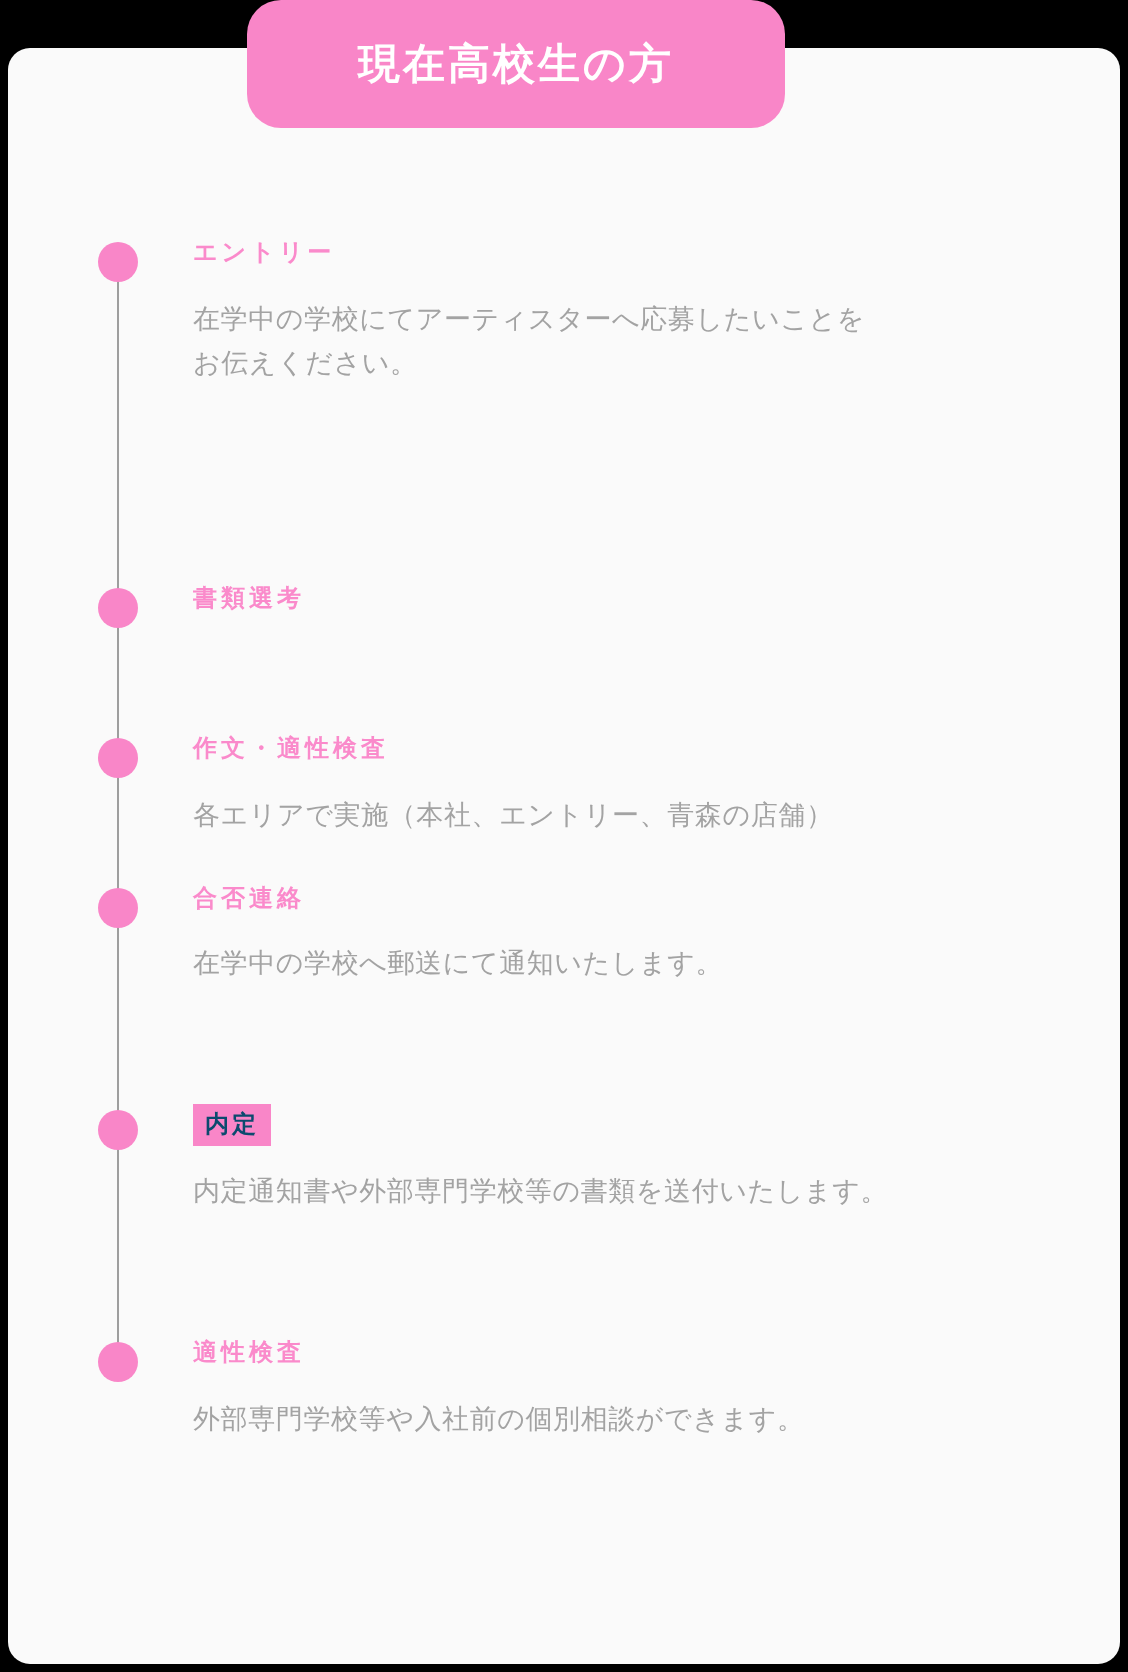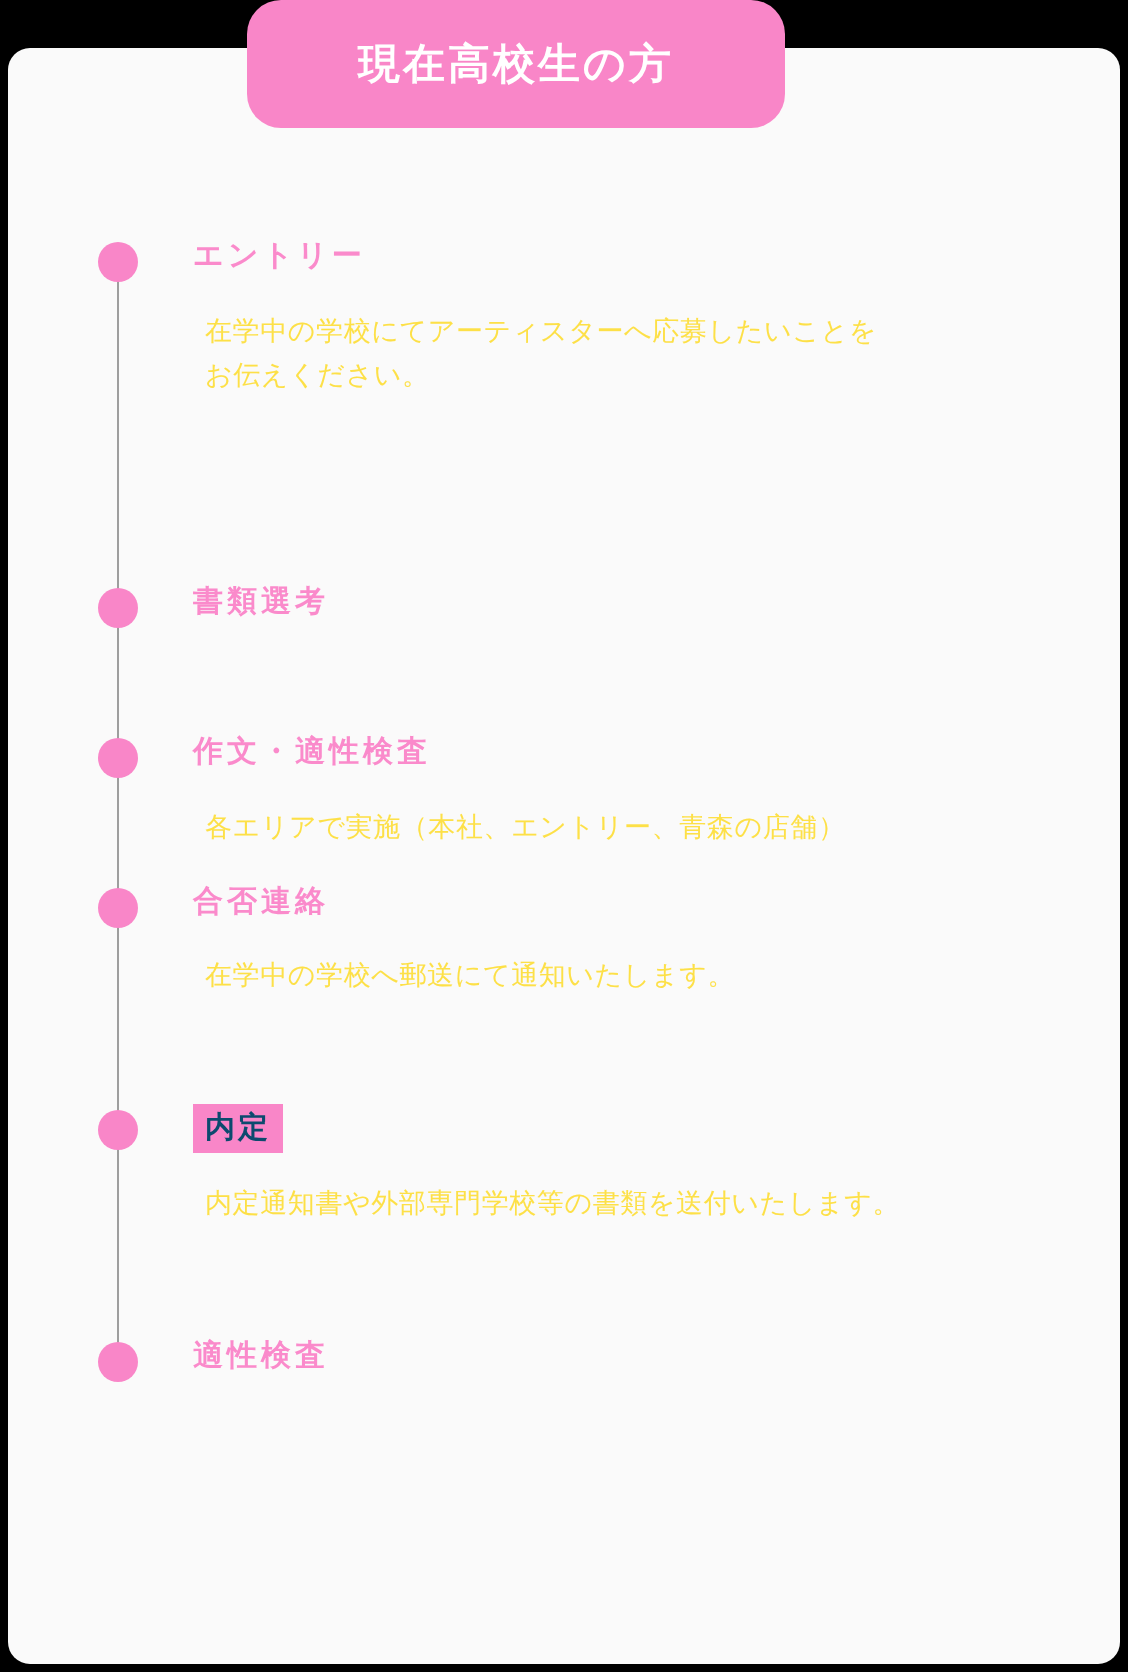--- a/index.html
+++ b/index.html
@@ -80,43 +80,43 @@
     left: 98px;
     width: 40px;
     height: 40px;
     border-radius: 50%;
     background: #F986C8;
     z-index: 3;
   }
 
   .step-title {
     color: #FA8ACB;
-    font-size: 30px;
+    font-size: 24px;
     font-weight: bold;
     letter-spacing: 4px;
     line-height: 1.15;
     margin: 0;
     white-space: nowrap;
   }
 
   .step-title.badge-style {
     display: inline-block;
     background: #F986C8;
     color: #0c4a6e;
     padding: 6px 12px 8px 12px;
     letter-spacing: 3px;
   }
 
   .step-text {
-    color: #fde047;
+    color: #a3a3a3;
     font-size: 27px;
     font-weight: normal;
     line-height: 1.62;
     letter-spacing: 0.6px;
-    margin: 12px;
+    margin: 0;
     white-space: pre-line;
   }
 </style>
 </head>
 <body>
 
 <div class="screen">
 
   <div class="card"></div>
 
@@ -136,15 +136,16 @@
       <div class="step-title" style="position: absolute; left: 193px; top: 734px;">作文・適性検査</div>
       <div class="step-text" style="position: absolute; left: 193px; top: 794px; width: 880px;">各エリアで実施（本社、エントリー、青森の店舗）</div>
       <div class="step-dot" style="top: 888px;"></div>
       <div class="step-title" style="position: absolute; left: 193px; top: 884px;">合否連絡</div>
       <div class="step-text" style="position: absolute; left: 193px; top: 944px; width: 880px; font-family: Liberation Mono, monospace;">在学中の学校へ郵送にて通知いたします。</div>
       <div class="step-dot" style="top: 1110px;"></div>
       <div class="step-title badge-style" style="position: absolute; left: 193px; top: 1104px;">内定</div>
       <div class="step-text" style="position: absolute; left: 193px; top: 1170px; width: 880px;">内定通知書や外部専門学校等の書類を送付いたします。</div>
       <div class="step-dot" style="top: 1342px;"></div>
       <div class="step-title" style="position: absolute; left: 193px; top: 1338px;">適性検査</div>
+      <div class="step-text" style="position: absolute; left: 193px; top: 1398px; width: 880px;">外部専門学校等や入社前の個別相談ができます。</div>
     </div>
 
 </div>
 
 </body></html>

